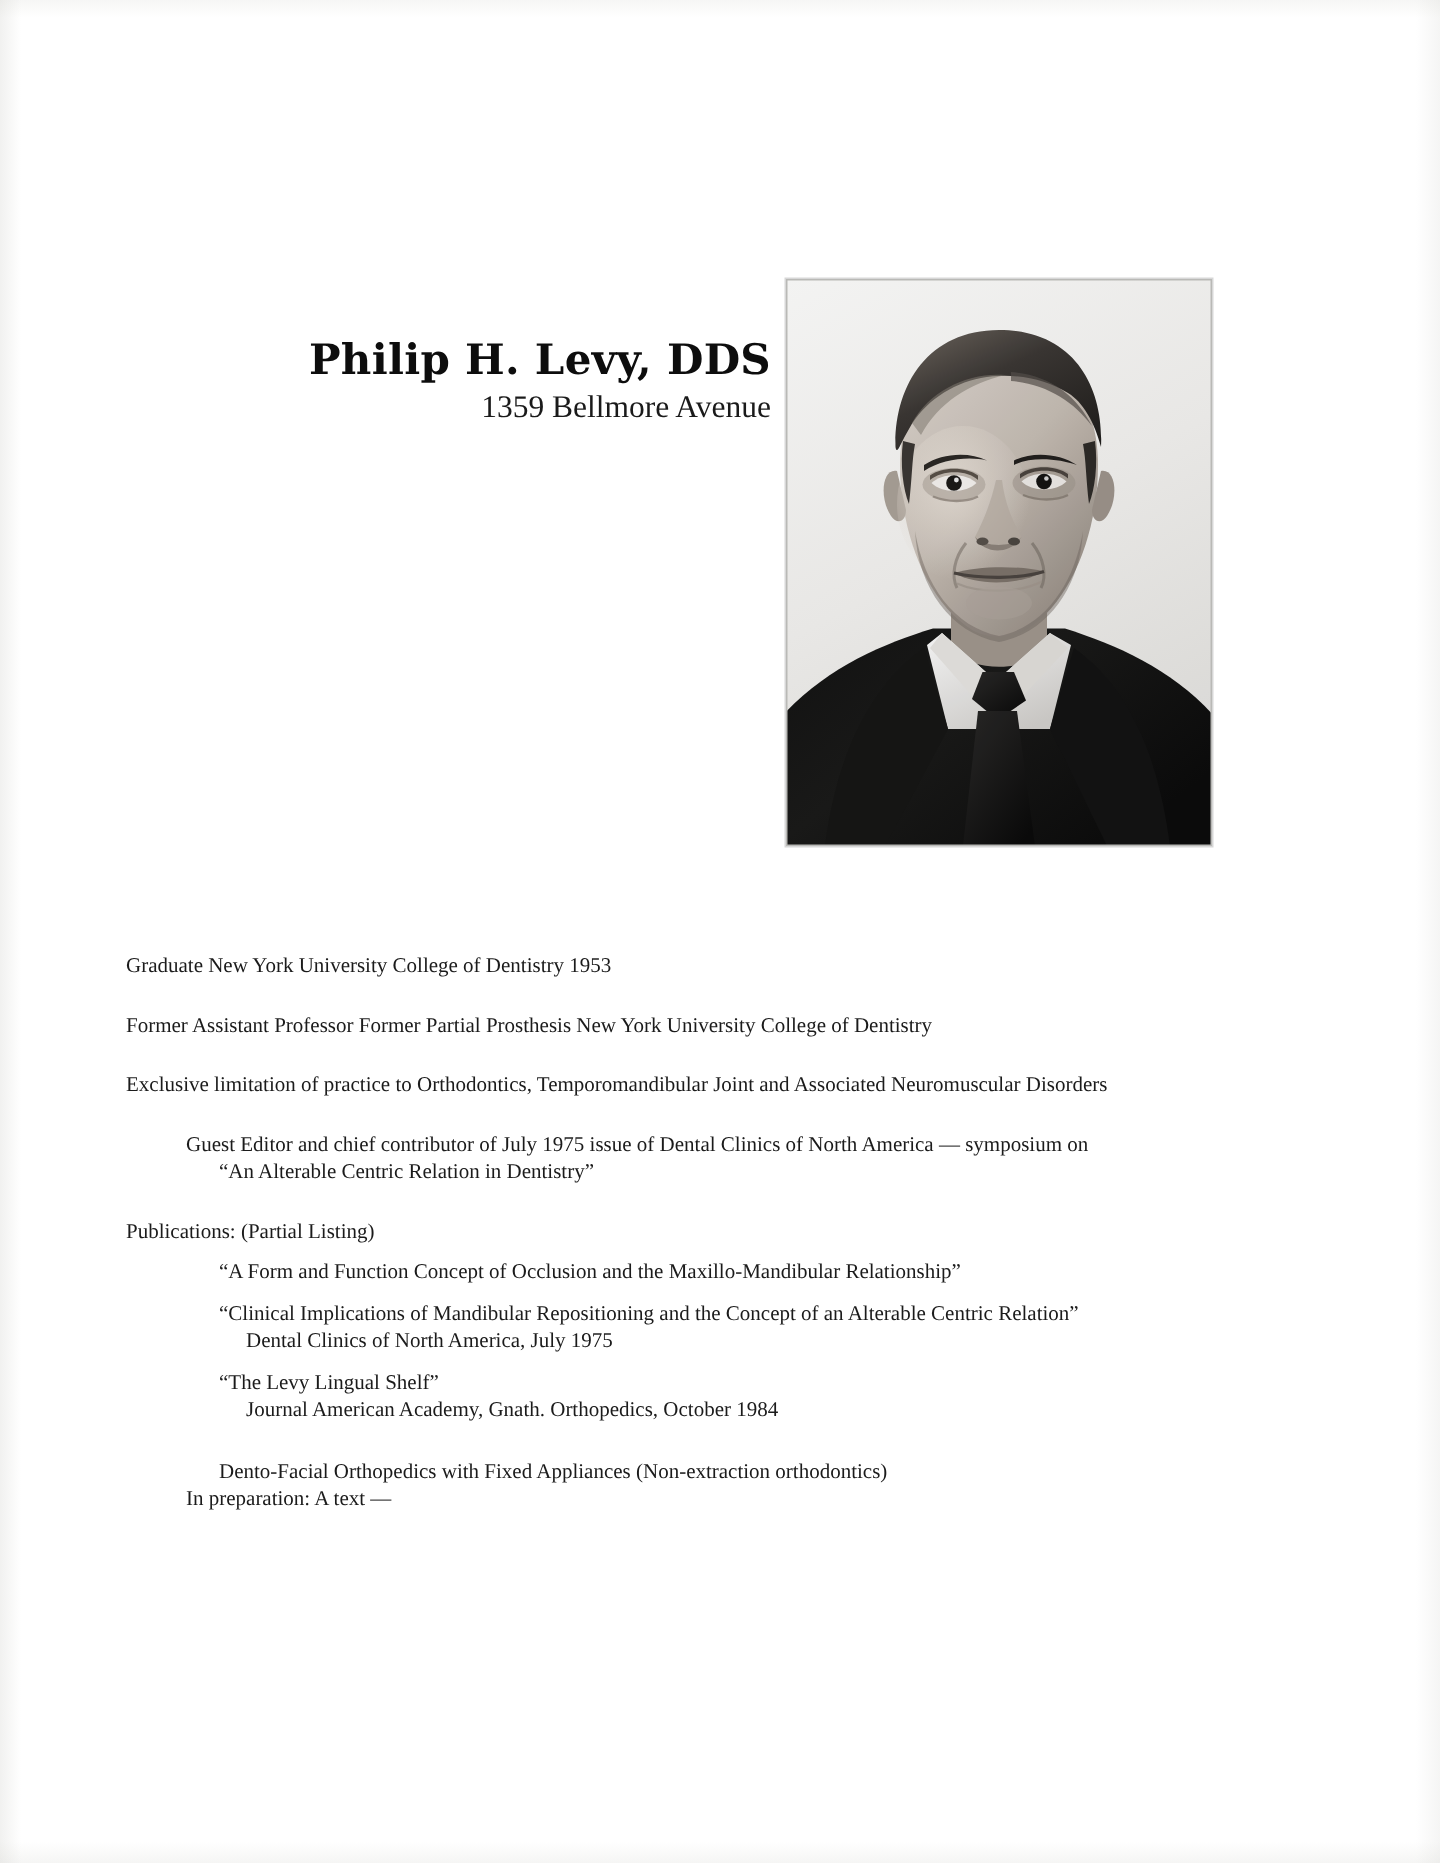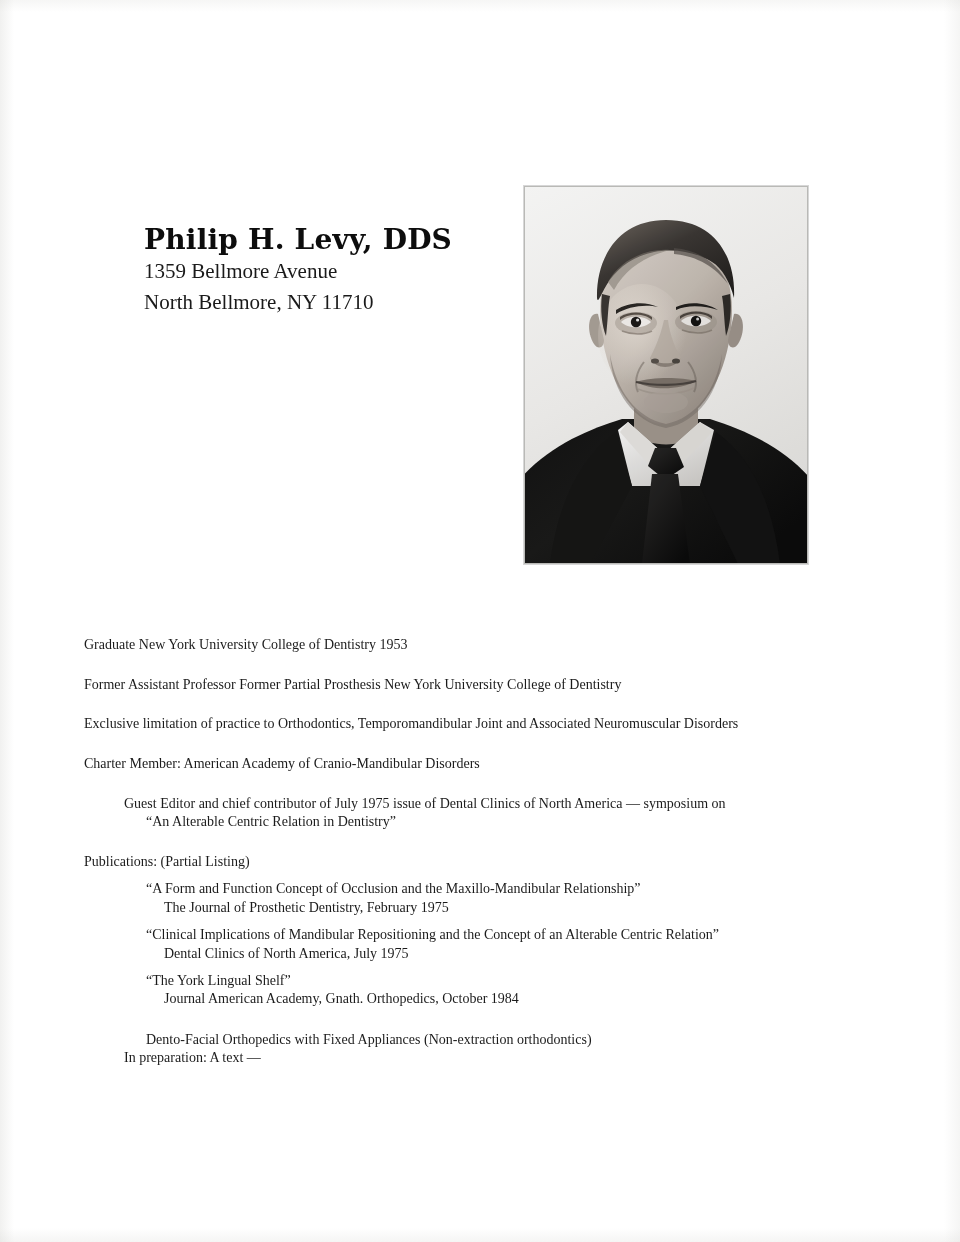--- a/index.html
+++ b/index.html
@@ -35,21 +35,21 @@
       linear-gradient(to top, rgba(205,205,200,0.20) 0px, rgba(255,255,255,0) 14px);
     pointer-events: none;
   }
 
   
   .header-block {
     position: absolute;
     left: 144px;
     top: 224px;
     width: 370px;
-    text-align: left;
+    text-align: right;
   }
   .doc-name {
     font-family: "DejaVu Serif", "Liberation Serif", serif;
     font-weight: bold;
     font-size: 28px;
     letter-spacing: 0.2px;
     line-height: 1.12;
     color: #0d0d0d;
     margin: 0;
     white-space: nowrap;
@@ -99,21 +99,20 @@
   .block:last-child { margin-bottom: 0; }
 </style>
 </head>
 <body>
 
 <div class="page">
 
   <div class="header-block">
     <div class="doc-name">Philip H. Levy, DDS</div>
     <div class="doc-addr">1359 Bellmore Avenue</div>
-    <div class="doc-addr">North Bellmore, NY 11710</div>
   </div>
 
   <div class="portrait">
     <svg viewBox="0 0 284 378" preserveAspectRatio="xMidYMid slice">
       <defs>
         <linearGradient id="bgGrad" x1="0" y1="0" x2="0.4" y2="1">
           <stop offset="0%" stop-color="#fbfbfa"></stop>
           <stop offset="55%" stop-color="#f0efed"></stop>
           <stop offset="100%" stop-color="#e3e2df"></stop>
         </linearGradient>
@@ -226,42 +225,40 @@
       <rect x="0" y="0" width="284" height="378" fill="#000000" opacity="0.03"></rect>
       <rect x="0" y="0" width="284" height="378" fill="none" stroke="#b9b9b6" stroke-width="2"></rect>
     </svg>
   </div>
 
   <div class="body-text">
 
     <p class="para">Graduate New York University College of Dentistry 1953</p>
     <p class="para">Former Assistant Professor Former Partial Prosthesis New York University College of Dentistry</p>
     <p class="para">Exclusive limitation of practice to Orthodontics, Temporomandibular Joint and Associated Neuromuscular Disorders</p>
-    <p class="para">Charter Member:  American Academy of Cranio-Mandibular Disorders</p>
 
     <div class="para">
       <span class="line">Guest Editor and chief contributor of July 1975 issue of Dental Clinics of North America — symposium on</span>
       <span class="line ind1">“An Alterable Centric Relation in Dentistry”</span>
     </div>
 
     <div class="para">
       <div class="block">Publications: (Partial Listing)</div>
 
       <div class="block">
         <span class="line ind1">“A Form and Function Concept of Occlusion and the Maxillo-Mandibular Relationship”</span>
-        <span class="line ind2">The Journal of Prosthetic Dentistry, February 1975</span>
       </div>
 
       <div class="block">
         <span class="line ind1">“Clinical Implications of Mandibular Repositioning and the Concept of an Alterable Centric Relation”</span>
         <span class="line ind2">Dental Clinics of North America, July 1975</span>
       </div>
 
       <div class="block">
-        <span class="line ind1">“The York Lingual Shelf”</span>
+        <span class="line ind1">“The Levy Lingual Shelf”</span>
         <span class="line ind2">Journal American Academy, Gnath. Orthopedics, October 1984</span>
       </div>
     </div>
 
     <div class="para gap-before">
       <span class="line ind1">Dento-Facial Orthopedics with Fixed Appliances (Non-extraction orthodontics)</span>
       <span class="line">In preparation: A text —</span>
     </div>
 
   </div>

